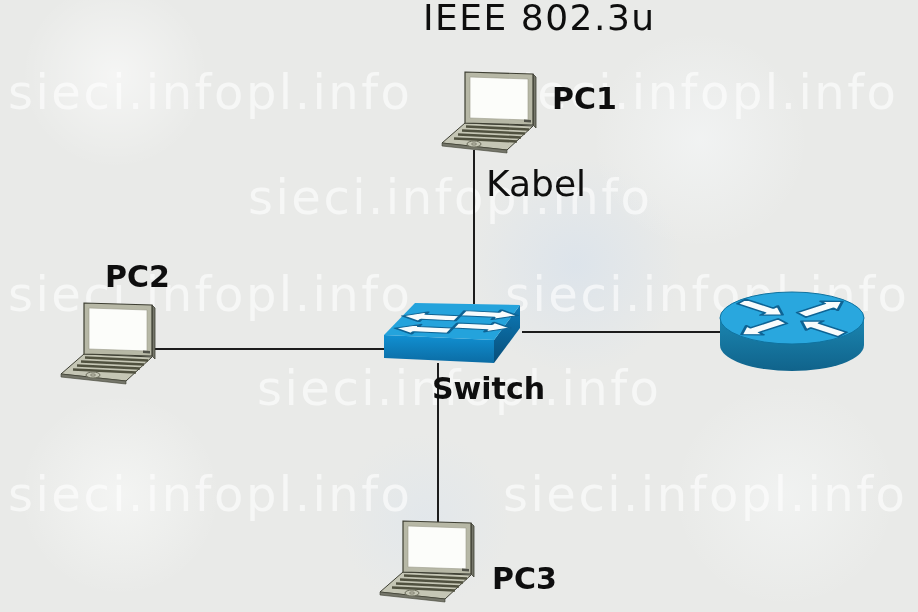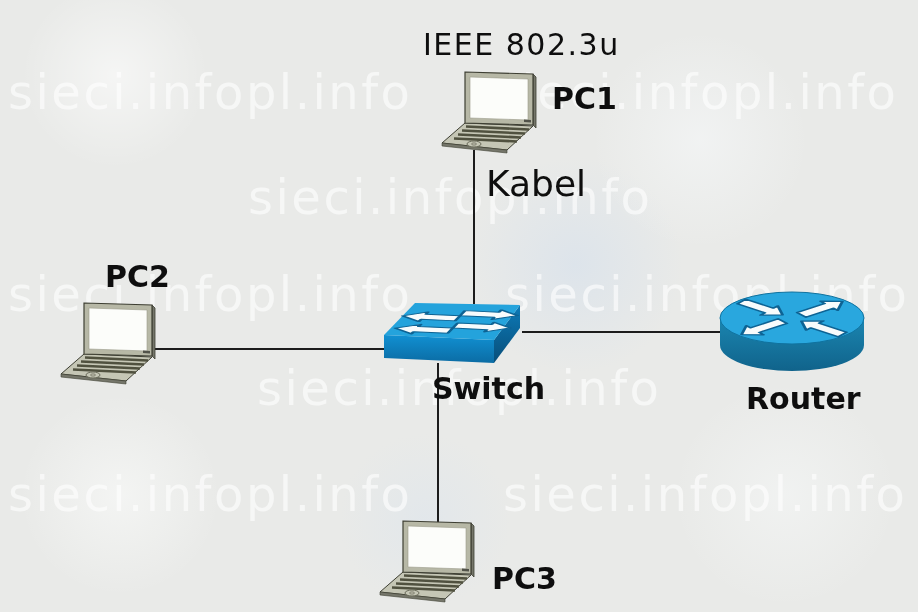--- a/index.html
+++ b/index.html
@@ -22,22 +22,22 @@
   }
   .link{position:absolute;z-index:2;background:#1c1c1c;}
   .link.h{height:2px;}
   .link.v{width:2px;}
   .icon{position:absolute;z-index:3;}
   .lbl{
     position:absolute;z-index:4;color:#0e0e0e;
     font-size:30px;line-height:1;white-space:nowrap;font-weight:bold;
   }
   .title{
-    position:absolute;z-index:4;left:423px;top:30px;color:#0e0e0e;
-    font-size:30px;line-height:1;letter-spacing:1.5px;white-space:nowrap;text-align:center;
+    position:absolute;z-index:4;left:423px;top:0;color:#0e0e0e;
+    font-size:36px;line-height:1;letter-spacing:1.5px;white-space:nowrap;text-align:center;
   }
   .cable-label{
     position:absolute;z-index:4;left:486px;top:166px;color:#0e0e0e;
     font-size:36px;line-height:36px;white-space:nowrap;text-align:right;
   }
 </style>
 </head>
 <body>
 
 <svg width="0" height="0" style="position:absolute" aria-hidden="true">
@@ -138,15 +138,14 @@
   <div class="lbl" style="left:492px;top:564px">PC3</div>
 
   <svg class="icon" style="left:384px;top:301px" width="138" height="64">
       <use href="#sym-switch"></use>
     </svg>
   <div class="lbl" style="left:432px;top:374px">Switch</div>
 
   <svg class="icon" style="left:719px;top:291px" width="146" height="82">
       <use href="#sym-router"></use>
     </svg>
-  <div class="lbl" style="left:746px;top:384px">Router</div>
 
 </div>
 
 </body></html>

